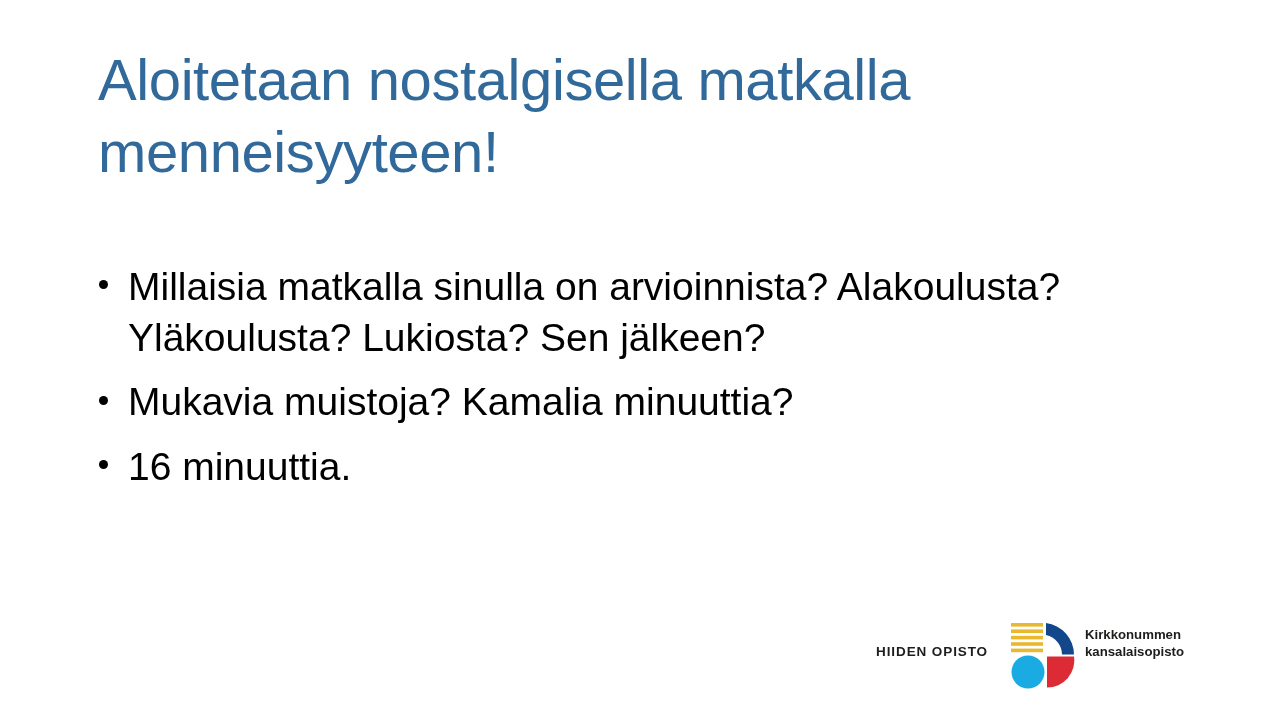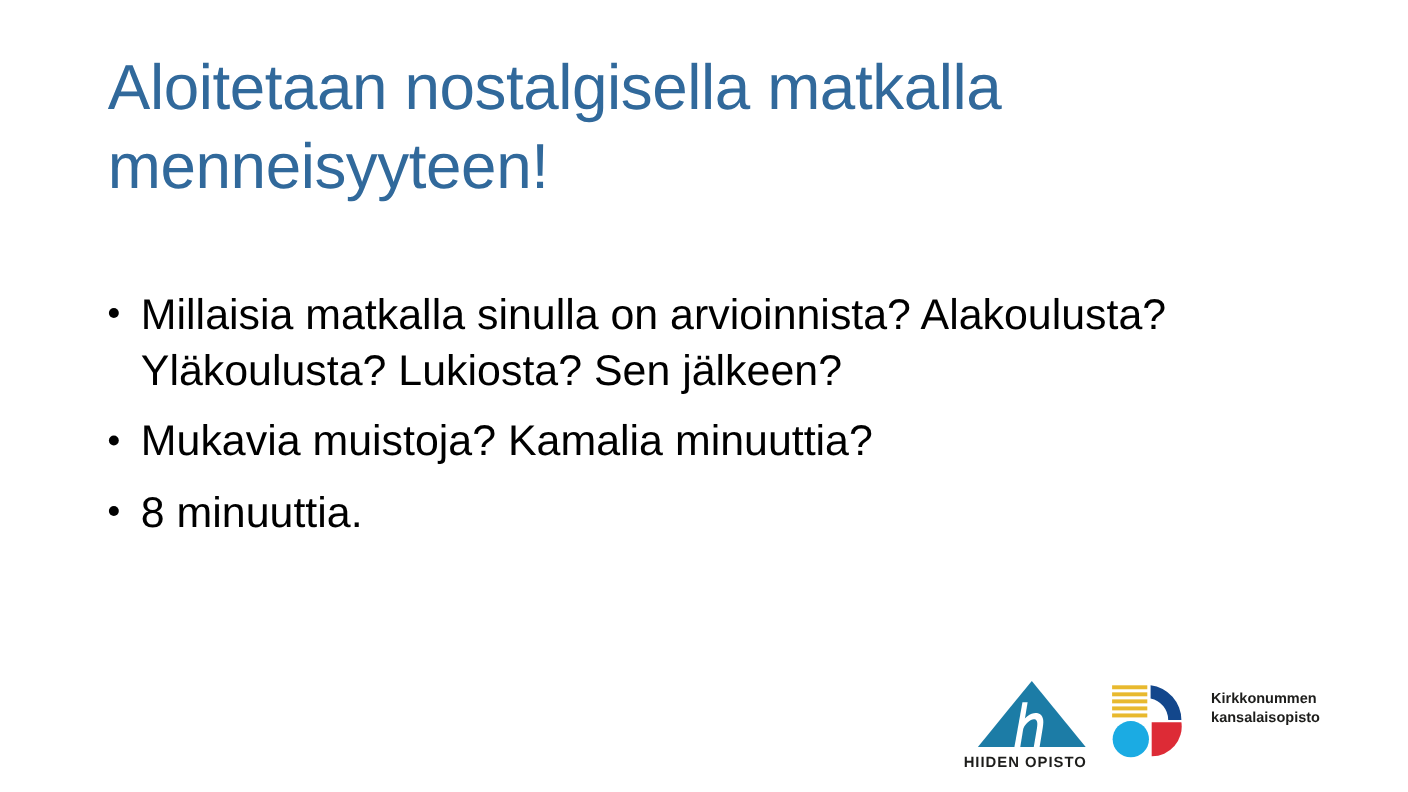--- a/index.html
+++ b/index.html
@@ -84,43 +84,42 @@
     height: 92px;
     display: flex;
     align-items: flex-start;
     gap: 22px;
   }
 
   
   #hiiden-logo {
     width: 112px;
     display: flex;
-    flex-direction: column;
-    align-items: flex-end;
+    align-items: center;
   }
   #hiiden-logo .mark {
     width: 100px;
     height: 62px;
     display: block;
   }
   #hiiden-logo .wordmark {
     margin-top: 5px;
     font-family: "Liberation Sans", sans-serif;
     font-size: 13.5px;
     font-weight: 700;
     letter-spacing: 0.9px;
     color: #1d1d1b;
     white-space: nowrap;
   }
 
   
   #kirkkonummi-logo {
     display: flex;
     align-items: flex-start;
-    gap: 25px;
+    gap: 9px;
     padding-top: 3px;
   }
   #kirkkonummi-logo .mark {
     width: 66px;
     height: 68px;
     display: block;
     flex: none;
   }
   #kirkkonummi-logo .text-block {
     font-family: "Liberation Sans", sans-serif;
@@ -149,21 +148,21 @@
     <li>
       <span class="bullet-dot"></span>
       <span class="li-text">Millaisia matkalla sinulla on arvioinnista? Alakoulusta? Yläkoulusta? Lukiosta? Sen jälkeen?</span>
     </li>
     <li>
       <span class="bullet-dot"></span>
       <span class="li-text">Mukavia muistoja? Kamalia minuuttia?</span>
     </li>
     <li>
       <span class="bullet-dot"></span>
-      <span class="li-text">8 minuuttia.</span>
+      <span class="li-text">16 minuuttia.</span>
     </li>
   </ul>
 
   <div id="logo-strip">
 
     <div id="hiiden-logo">
       <svg class="mark" viewBox="0 0 100 62">
         <path d="M50 1 L99 61 L1 61 Z" fill="#1C7CA6"></path>
 
         <path d="M41.5 20.5 L46.2 20.5 L39.5 61 L34.2 61 Z" fill="#ffffff"></path>

